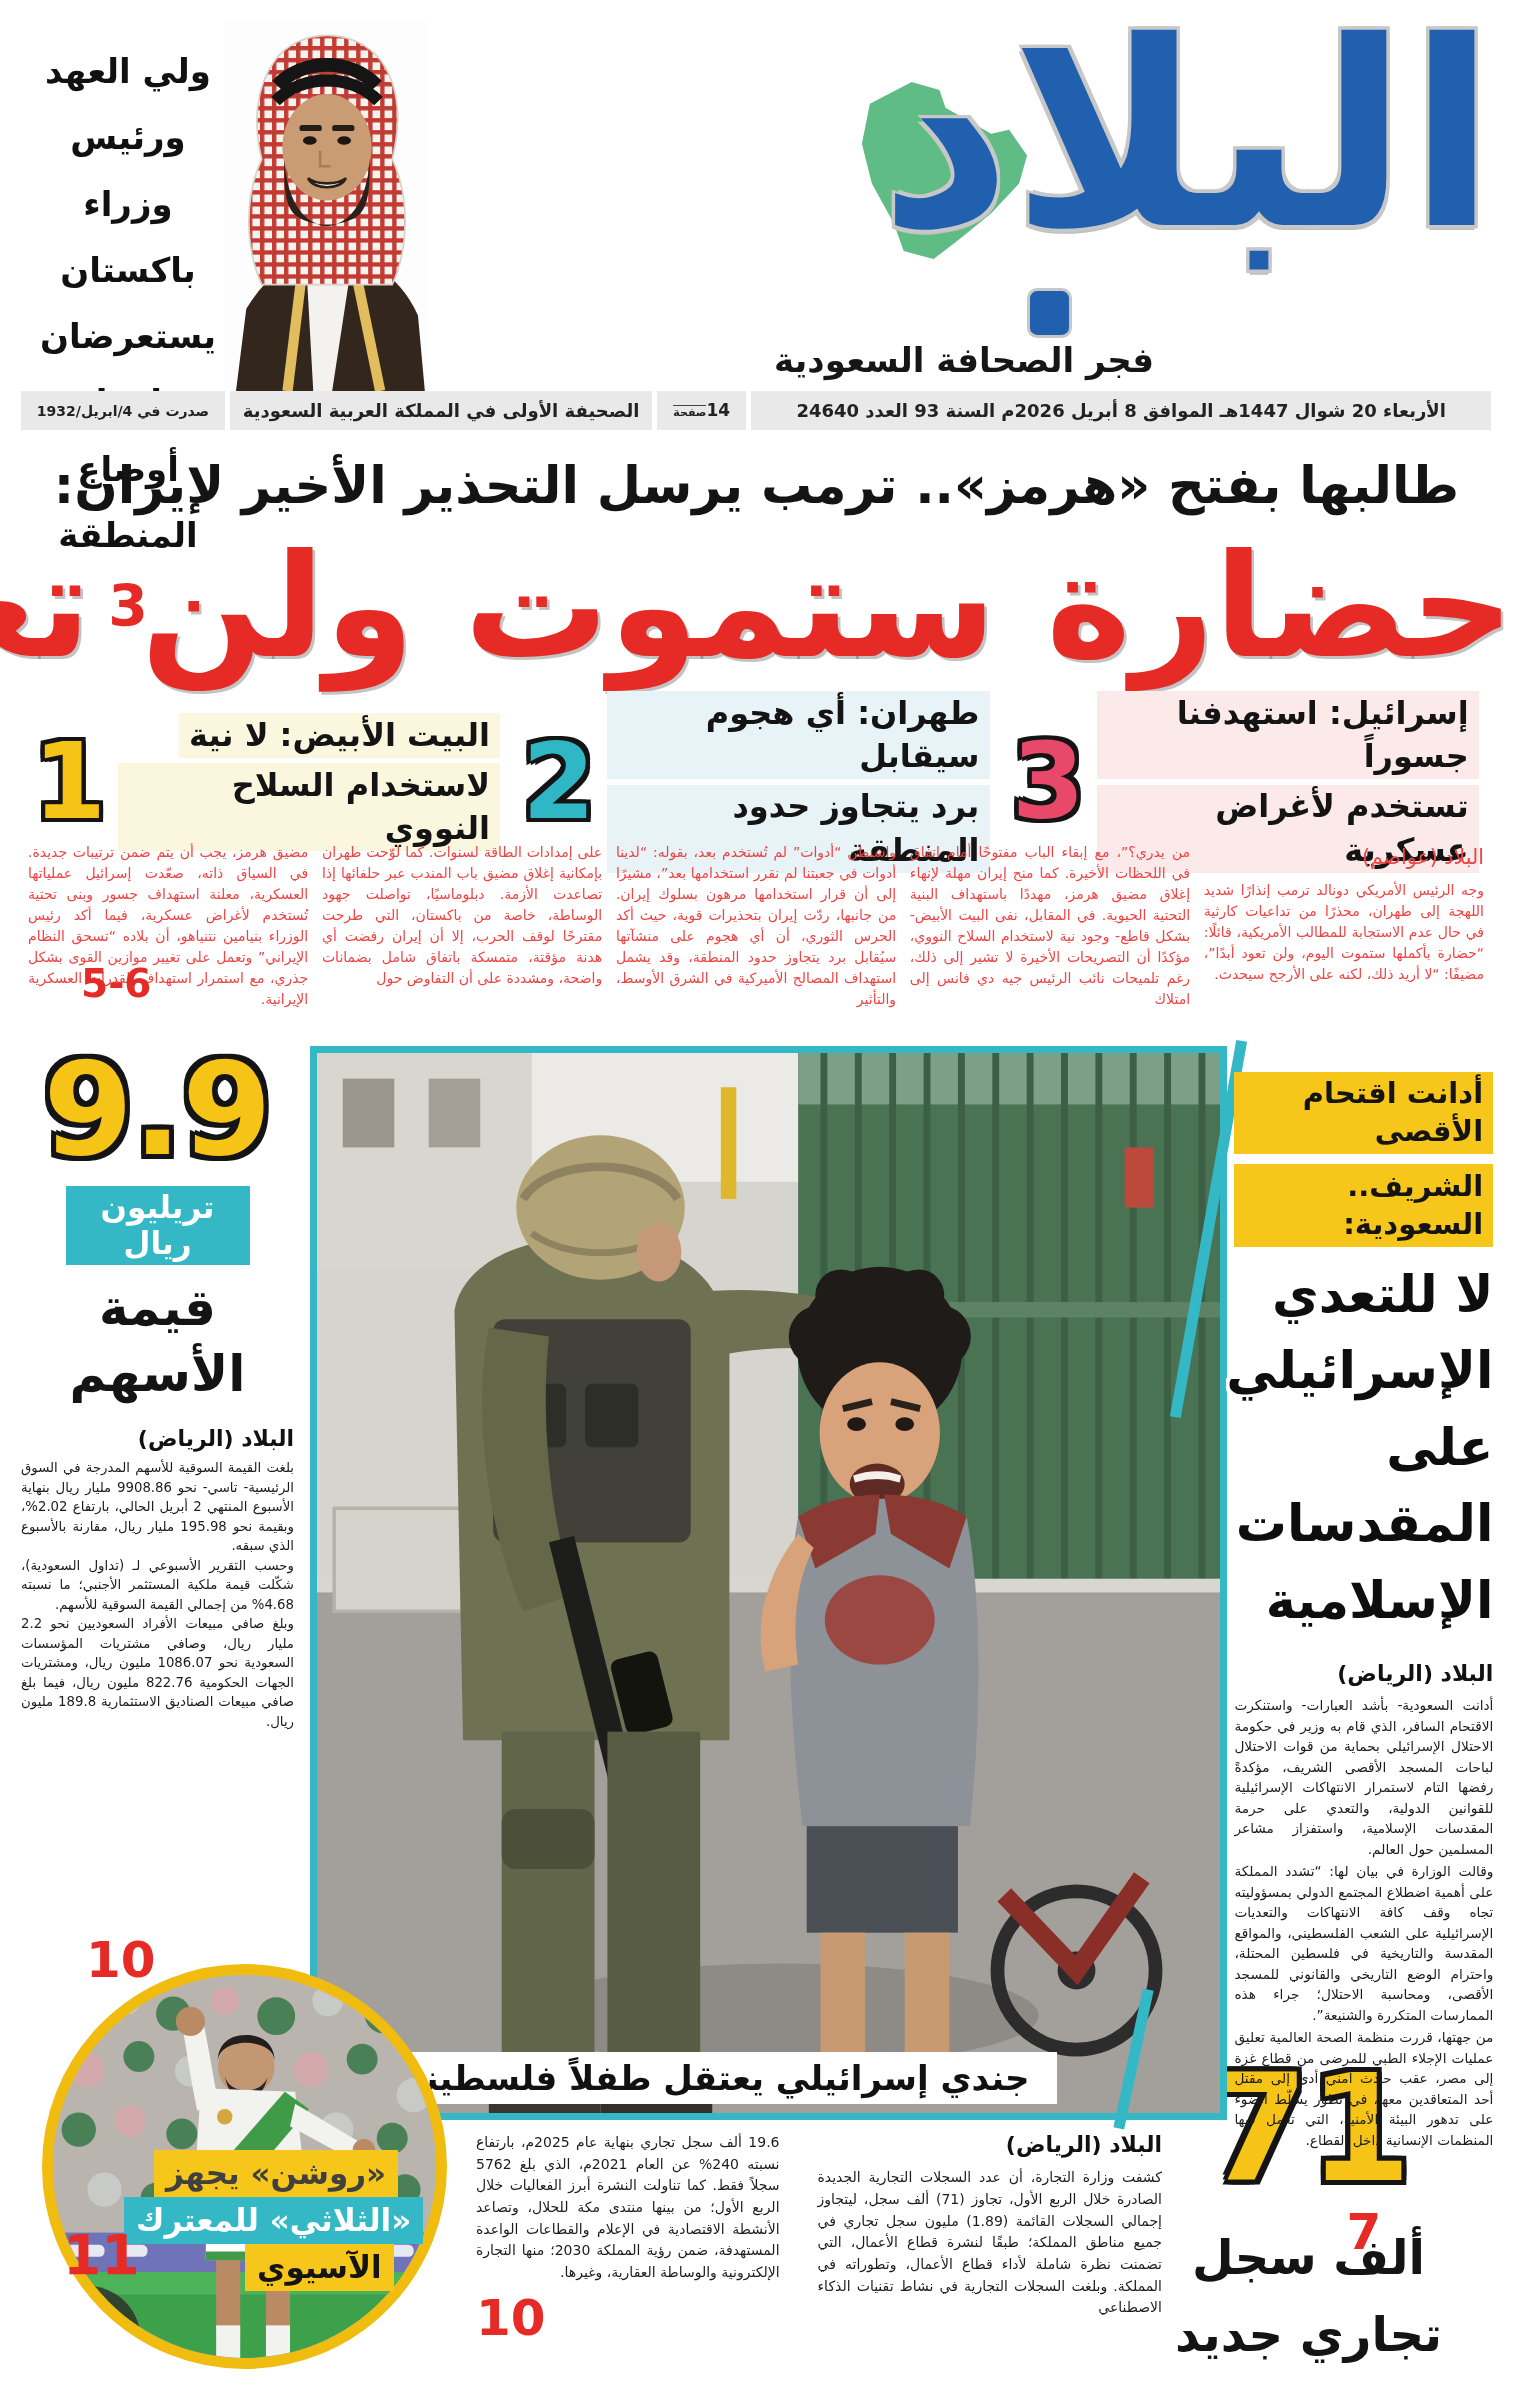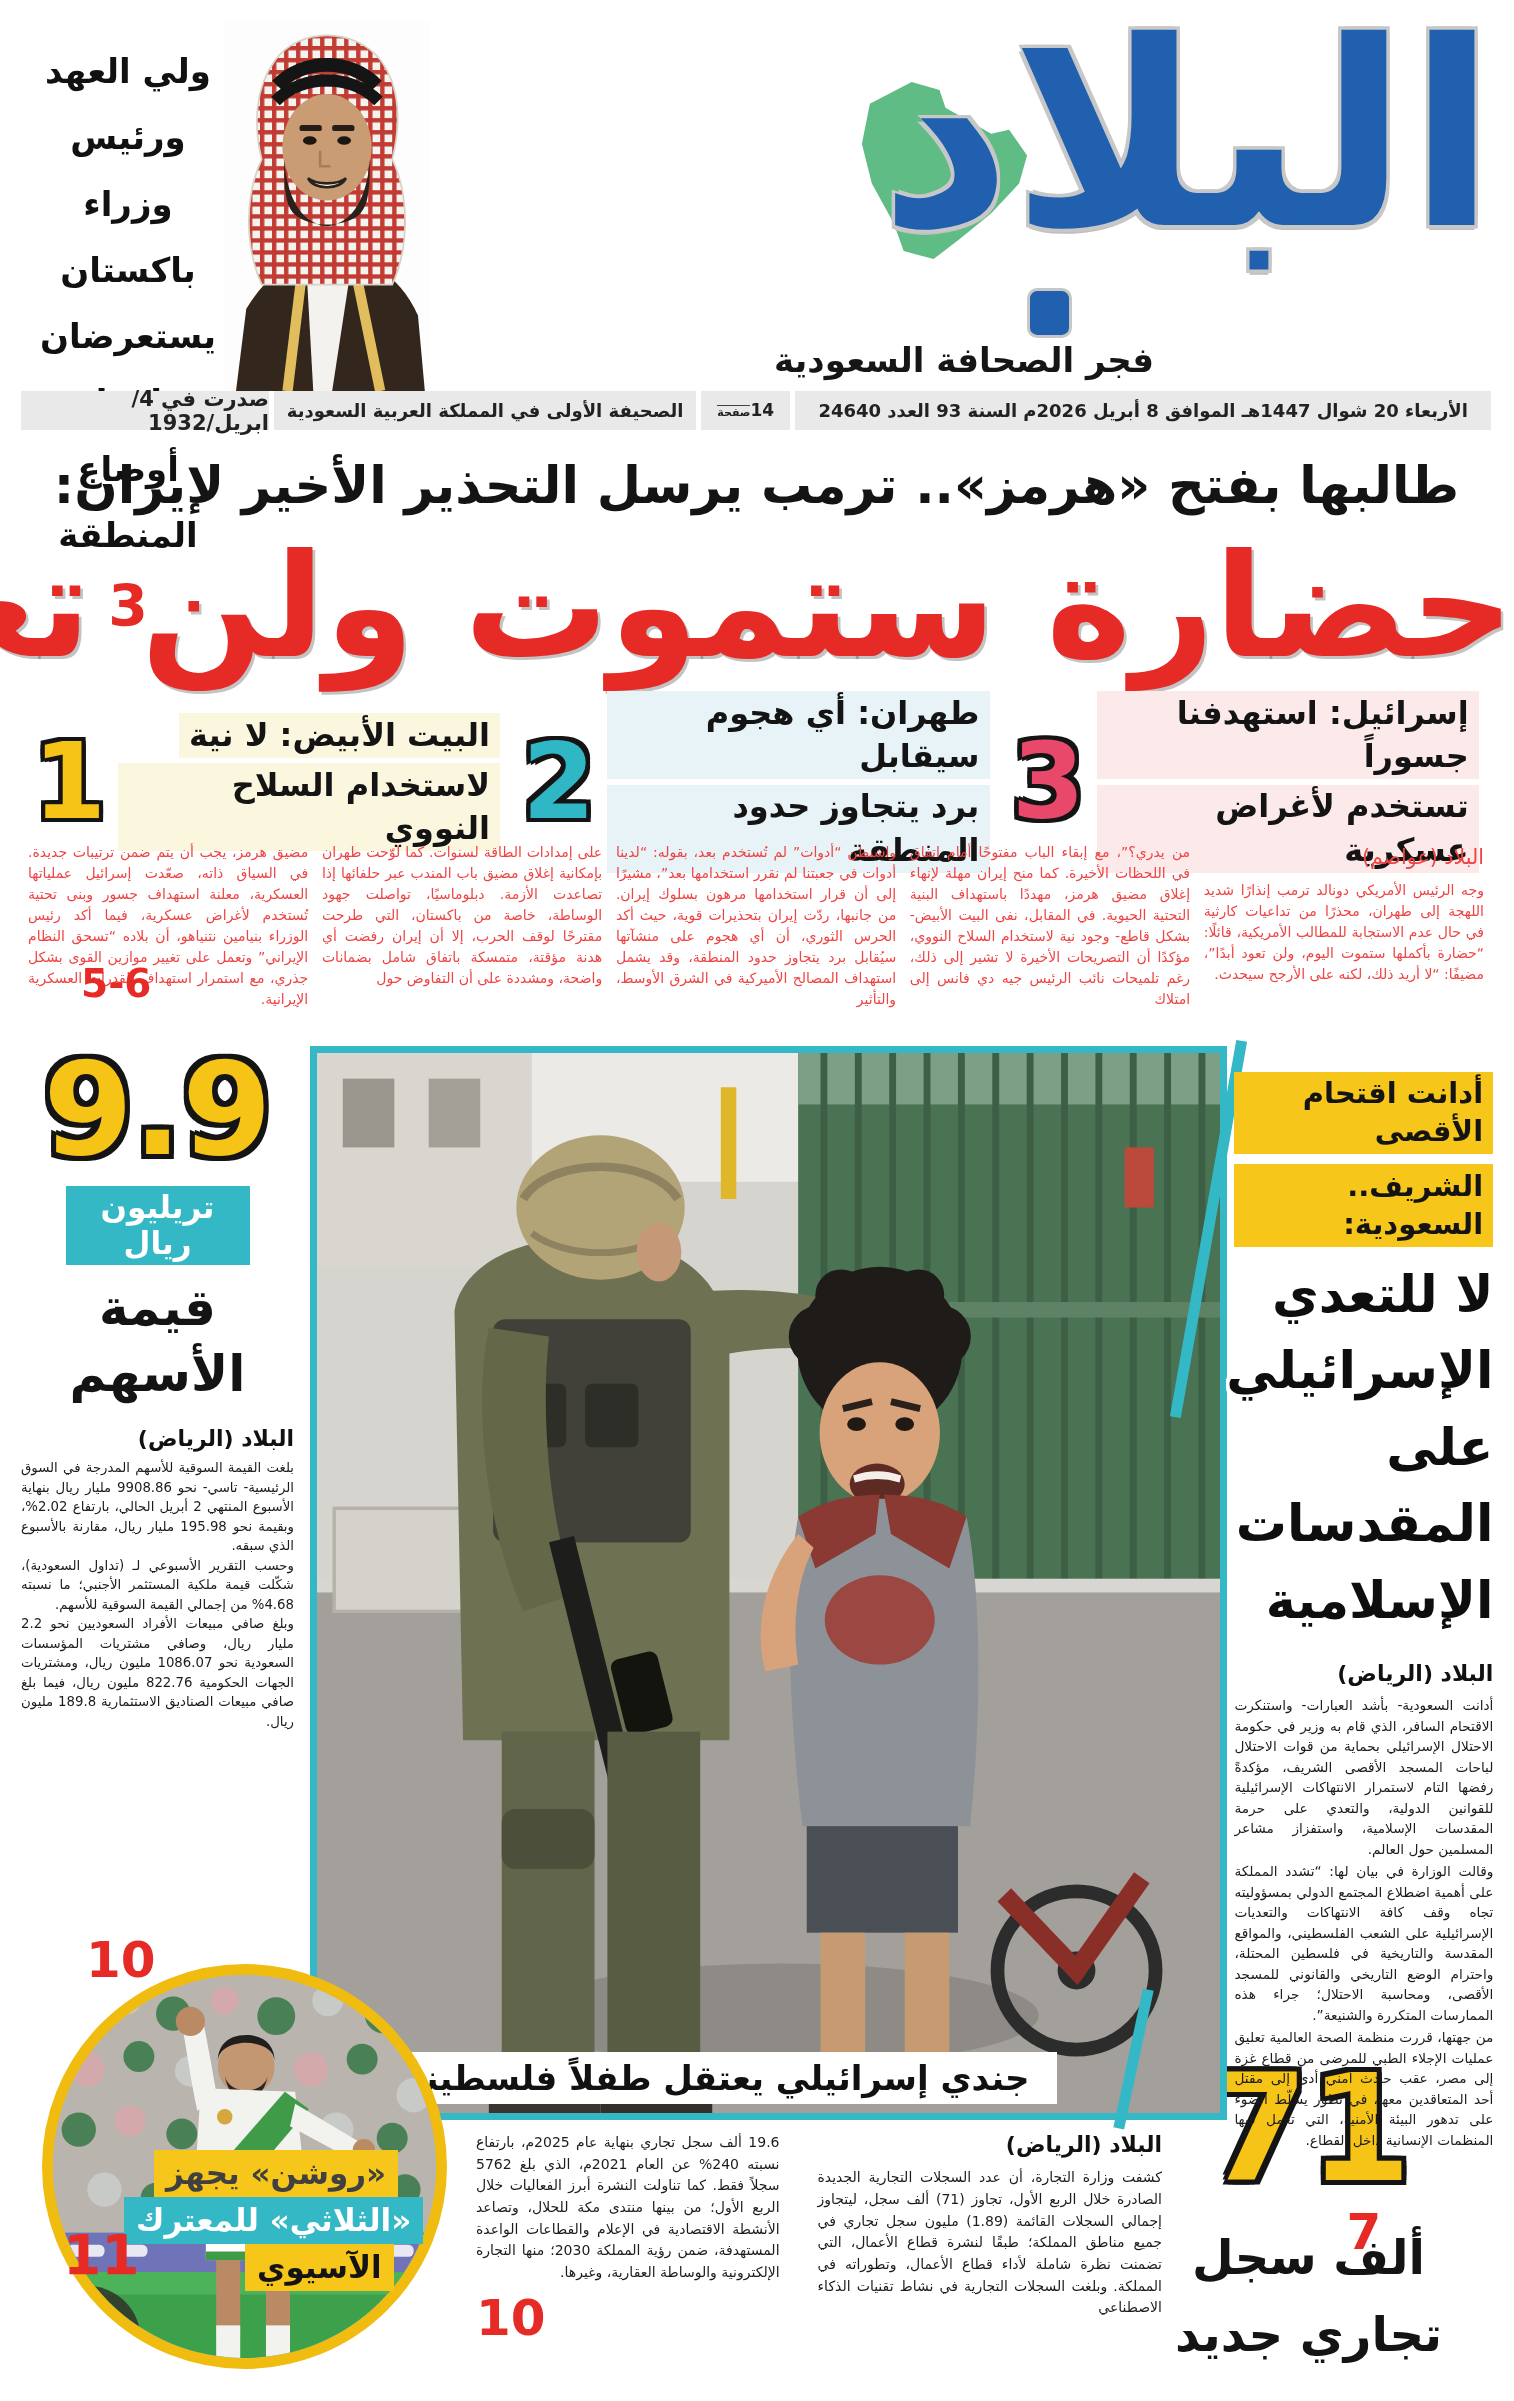--- a/index.html
+++ b/index.html
@@ -21,21 +21,21 @@
      text-shadow:-3.4px -3.4px 0 #c7c7c7,3.4px -3.4px 0 #c7c7c7,-3.4px 3.4px 0 #c7c7c7,3.4px 3.4px 0 #c7c7c7,0 5.1px 0 #bfbfbf;}
   .logo-dot{position:absolute;left:552px;top:276px;width:45px;height:50px;background:#2060ae;border:3.4px solid #c7c7c7;border-radius:10.3px;z-index:2}
   .tagline{position:absolute;left:283px;top:328px;width:412px;text-align:center;font-size:34px;font-weight:700;color:#161616;z-index:2}
 
   .datestrip{left:22px;top:391px;width:1470px;height:39px;display:flex;gap:5.1px}
   .datestrip .cell{background:#e9e9e9;display:flex;align-items:center;justify-content:center;font-weight:700;color:#222}
   .cell.c-date{flex:1;font-size:18px}
   .cell.c-pages{width:89px;flex-direction:row;font-size:17px;line-height:1}
   .cell.c-pages .pg-lbl{font-size:11px;border-top:1.7px solid #444;margin-top:1.7px;padding-top:0.9px}
   .cell.c-first{width:422px;font-size:18px}
-  .cell.c-founded{width:248px;font-size:21px}
+  .cell.c-founded{width:204px;font-size:14px}
 
   
   .kicker{left:0;right:0;top:456px;text-align:center;font-size:51px;font-weight:700;color:#141414}
   .main-headline{left:0;right:0;top:513px;text-align:center;font-size:144px;line-height:1.3;font-weight:700;color:#e62a25;white-space:nowrap;
      text-shadow:2.6px 3.4px 0 rgba(40,40,40,.28)}
   .points{left:34px;top:727px;width:1446px;height:110px;display:flex;gap:22px}
   .point{flex:1;display:flex;align-items:center;gap:12px}
   .pt-lines{display:flex;flex-direction:column;align-items:flex-start;gap:5.1px}
   .pt-line{display:inline-block;font-size:32px;font-weight:700;color:#141414;padding:0.9px 10.3px;line-height:1.35}
   .pt-num{font-size:105px;line-height:1;font-weight:700;

